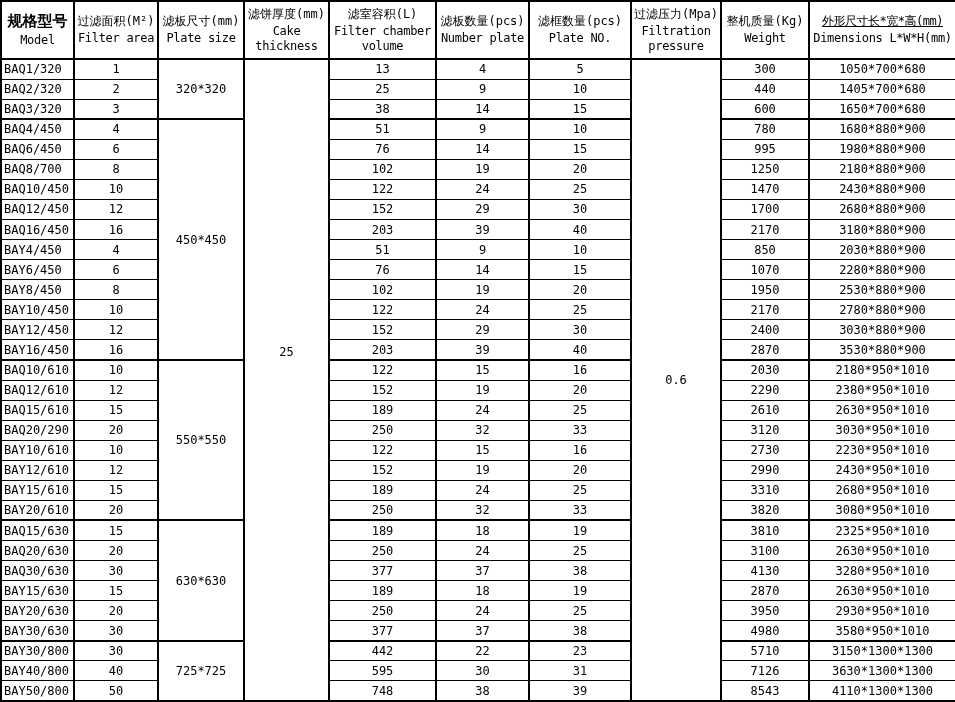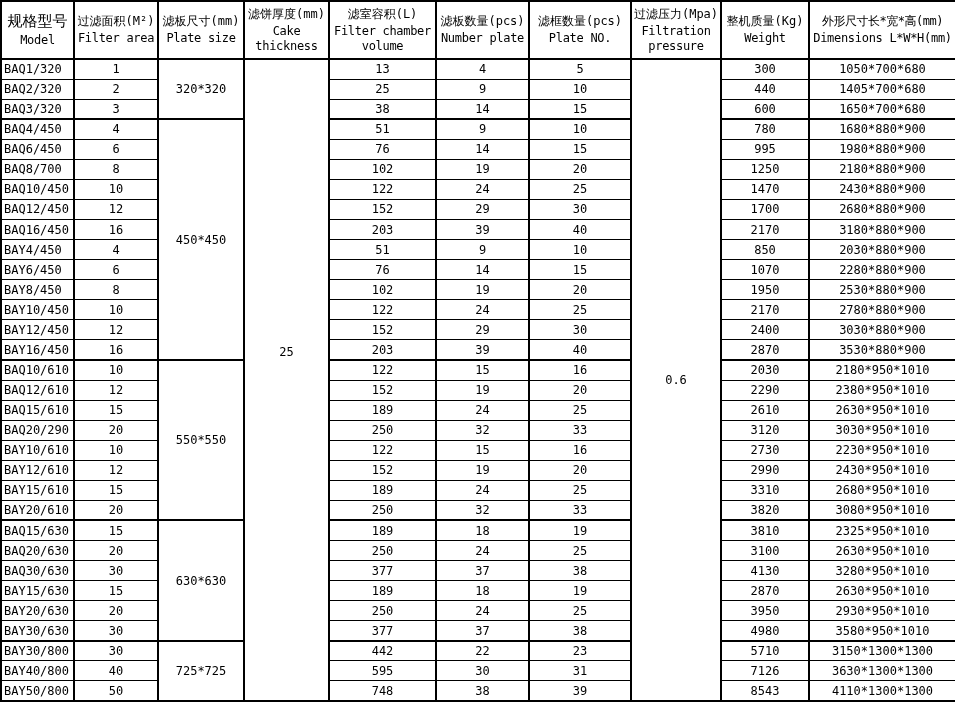--- a/index.html
+++ b/index.html
@@ -22,22 +22,22 @@
     font-size:12px;
     font-weight:normal;
     overflow:hidden;
   }
   .spec thead th { border-bottom-width:2px; height:56px; }
   .spec tbody tr { height:20px; }
   .spec tbody tr.group-start td { border-top-width:2px; }
   .spec td { white-space:nowrap; }
   td.model-cell { text-align:left; padding-left:2px;margin-left:22px; }
   .hdr-zh { font-size:12px; line-height:1.25; white-space:nowrap; }
-  th[data-name="col-header-model"] .hdr-zh { font-size:15px; }
-  th[data-name="col-header-dimensions"] .hdr-zh { letter-spacing:-0.5px; }
+  th[data-name="col-header-model"] .hdr-zh { font-size:15px;font-weight:bold; }
+  th[data-name="col-header-dimensions"] .hdr-zh { letter-spacing:-0.5px;text-decoration:underline; }
   .hdr-en { font-size:12px; line-height:1.2; white-space:normal; letter-spacing:-0.3px; margin-top:2px; }
   .shift-up { transform:translateY(-28px); }
 </style>
 </head>
 <body>
 
 <table class="spec" data-name="filter-press-spec-table">
   <colgroup>
     <col style="width:73px">
       <col style="width:84px">

